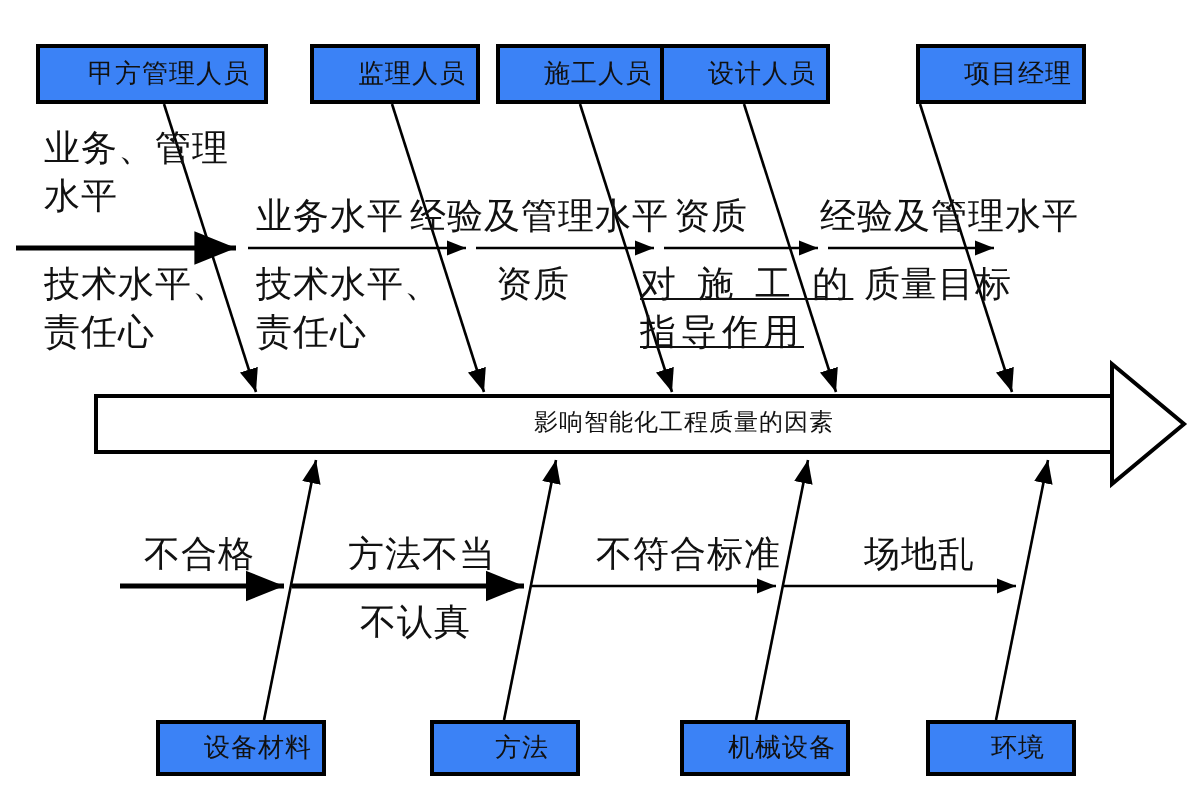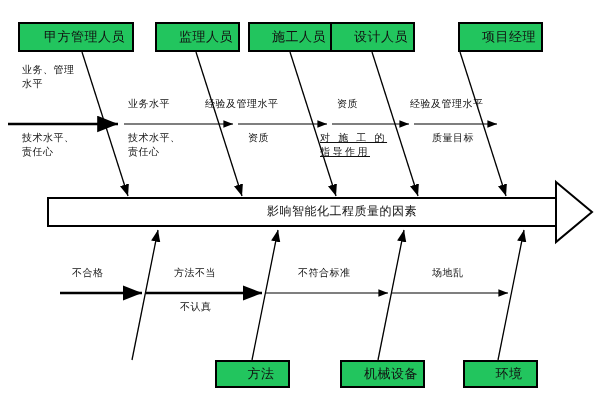--- a/index.html
+++ b/index.html
@@ -22,21 +22,21 @@
     position: absolute;
     left: 0;
     top: 0;
     width: 600px;
     height: 400px;
   }
   .cat-box {
     position: absolute;
     box-sizing: border-box;
     border: 2px solid #000000;
-    background: #22c55e;
+    background: #3b82f6;
     display: flex;
     align-items: center;
     justify-content: center;
     font-size: 13px;
     color: #111111;
     letter-spacing: 0.5px;
     white-space: nowrap;
     z-index: 5;
     padding-left: 17px;
   }
@@ -46,21 +46,21 @@
     font-size: 12px;
     color: #111111;
     white-space: nowrap;
     letter-spacing: 0.5px;
     text-align: center;
     padding-left: 40px;
   }
   .cause-label {
     position: absolute;
     z-index: 6;
-    font-size: 10px;
+    font-size: 18px;
     color: #111111;
     white-space: nowrap;
     letter-spacing: 0.5px;
     line-height: 1.35;
   }
   .cause-label.wide {
     letter-spacing: 2.5px;
   }
 </style>
 </head>
@@ -128,20 +128,23 @@
   <div class="cat-box" style="left:248px; top:22px; width:85px; height:30px;">
     <span>施工人员</span>
   </div>
   <div class="cat-box" style="left:330px; top:22px; width:85px; height:30px;">
     <span>设计人员</span>
   </div>
   <div class="cat-box" style="left:418px; top:22px; width:85px; height:30px;margin-left:40px;">
     <span>项目经理</span>
   </div>
 
+  <div class="cat-box" style="left:78px; top:360px; width:85px; height:28px;">
+    <span>设备材料</span>
+  </div>
   <div class="cat-box" style="left:215px; top:360px; width:75px; height:28px;">
     <span>方法</span>
   </div>
   <div class="cat-box" style="left:463px; top:360px; width:75px; height:28px;">
     <span>环境</span>
   </div>
   <div class="cat-box" style="left:340px; top:360px; width:85px; height:28px;">
     <span>机械设备</span>
   </div>
 

